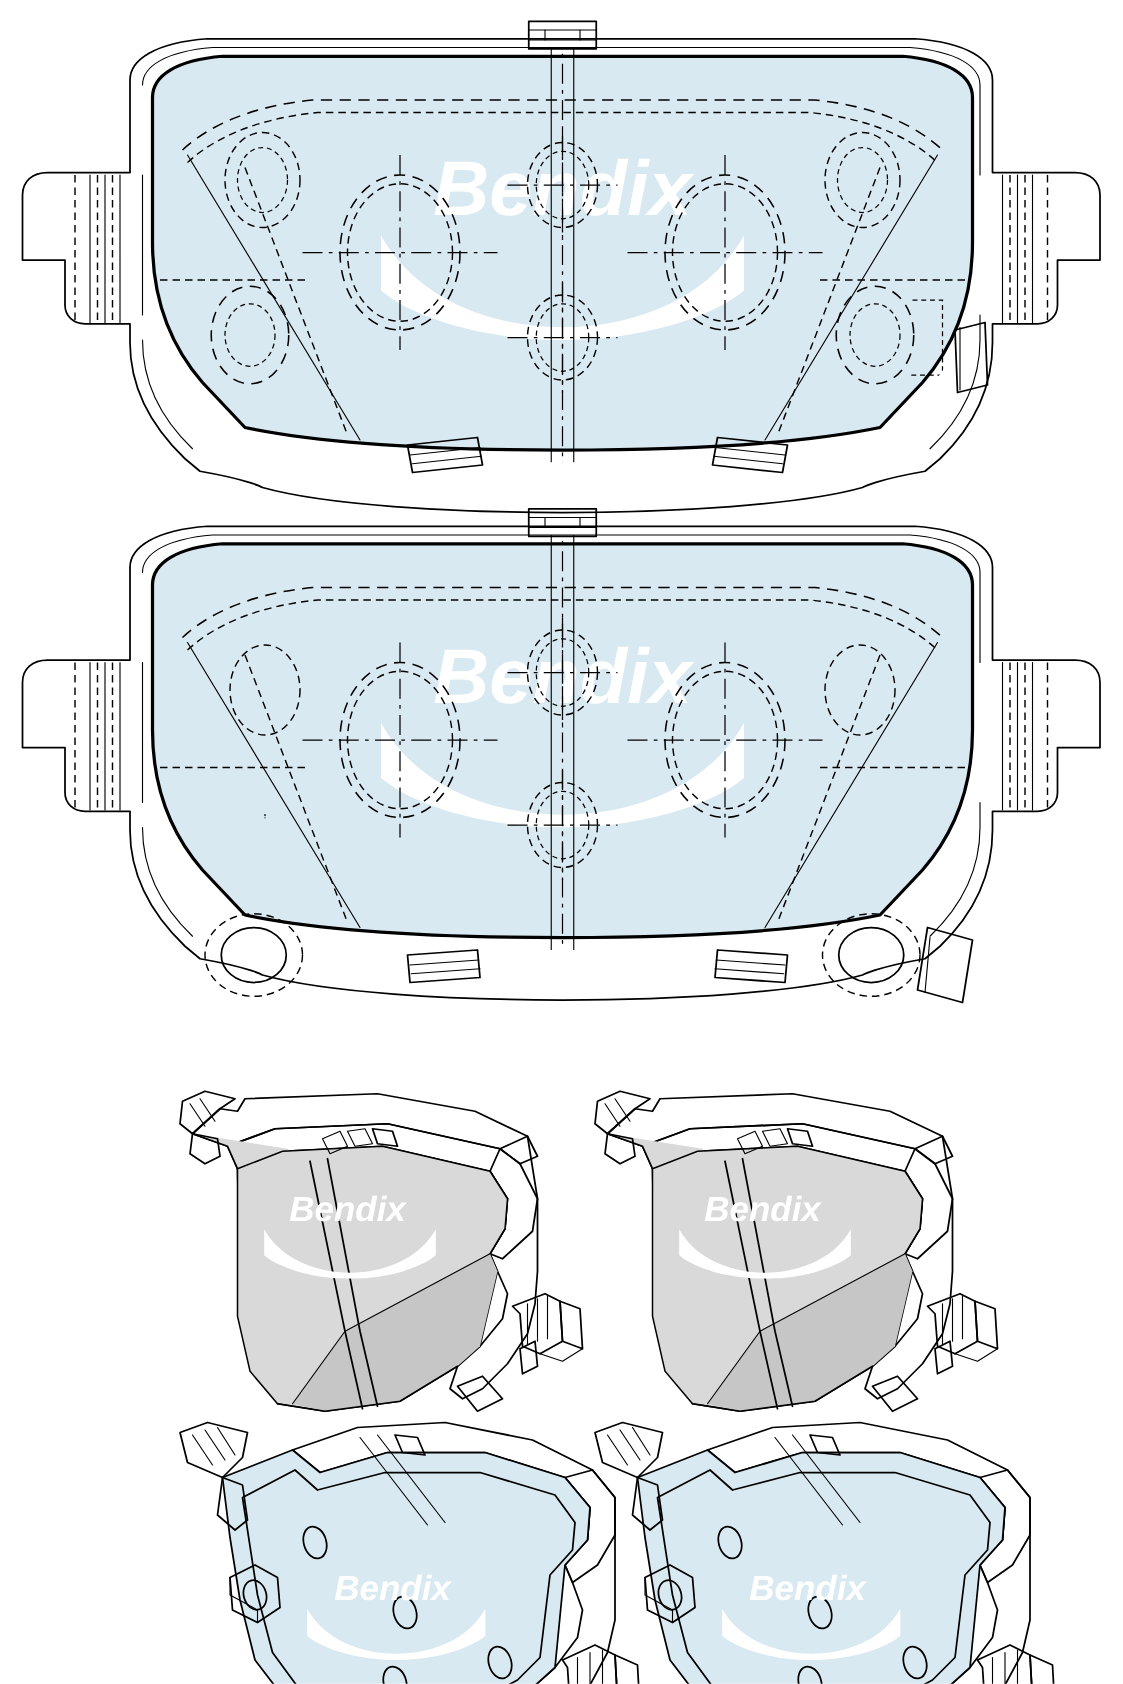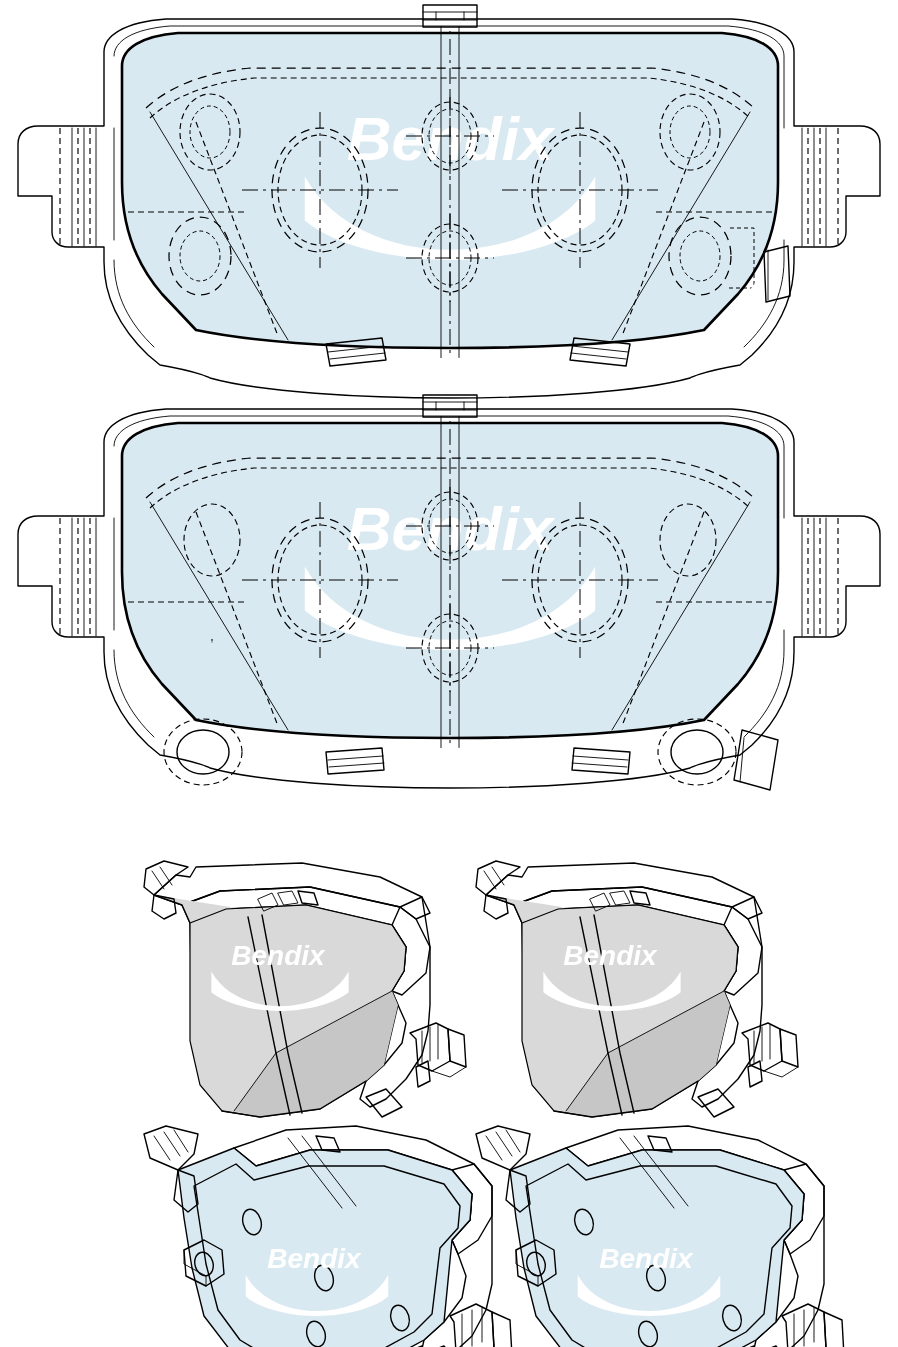--- a/index.html
+++ b/index.html
@@ -1,21 +1,21 @@
 <!DOCTYPE html>
 <html><head>
 <meta charset="utf-8">
 <title>Bendix Brake Pad Technical Drawing</title>
 <style>
   html,body{margin:0;padding:0;background:#ffffff;}
   body{
     width:898px;height:1347px;overflow:hidden;position:relative;
     font-family:"Liberation Sans", sans-serif;
   }
-  #sheet{position:absolute;left:0;top:0;width:898px;height:1066px;}
+  #sheet{position:absolute;left:0;top:12px;width:898px;height:1066px;}
   svg{display:block;}
   .ln{fill:none;stroke:#000;stroke-width:1.4;stroke-linejoin:round;stroke-linecap:round;}
   .ln-thin{fill:none;stroke:#000;stroke-width:0.9;stroke-linejoin:round;stroke-linecap:round;}
   .ln-heavy{fill:none;stroke:#000;stroke-width:2.6;stroke-linejoin:round;stroke-linecap:round;}
   .dash{fill:none;stroke:#000;stroke-width:1.25;stroke-dasharray:9 6;stroke-linecap:butt;}
   .dash-s{fill:none;stroke:#000;stroke-width:1.15;stroke-dasharray:6 4;stroke-linecap:butt;}
   .dash-f{fill:none;stroke:#000;stroke-width:1.0;stroke-dasharray:4 3;stroke-linecap:butt;}
   .center{fill:none;stroke:#000;stroke-width:1.0;stroke-dasharray:16 5 3 5;stroke-linecap:butt;}
   .wm-txt{fill:#ffffff;font-weight:bold;font-style:italic;font-family:"Liberation Sans",sans-serif;}
 </style>

